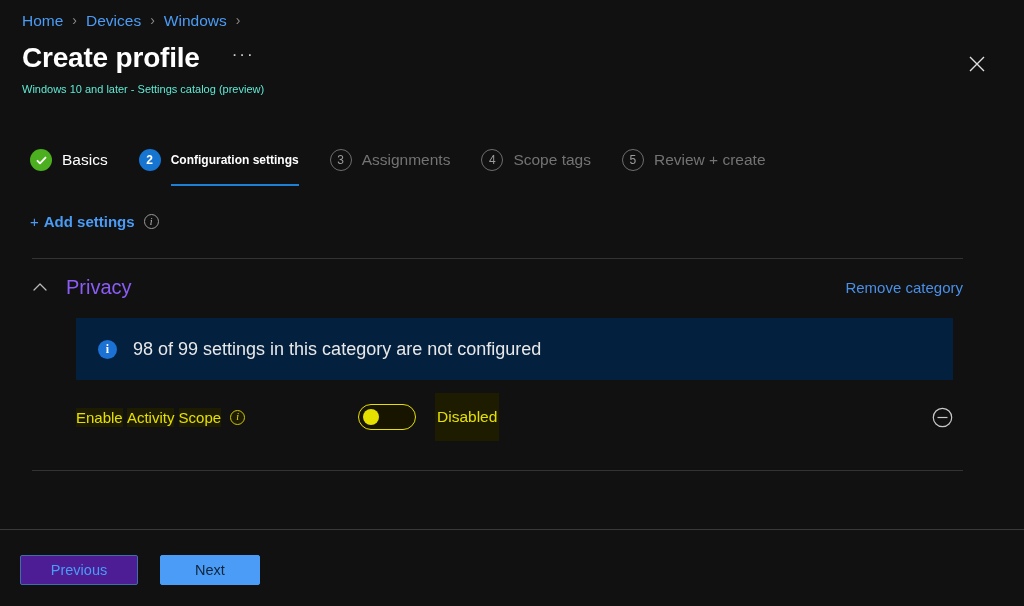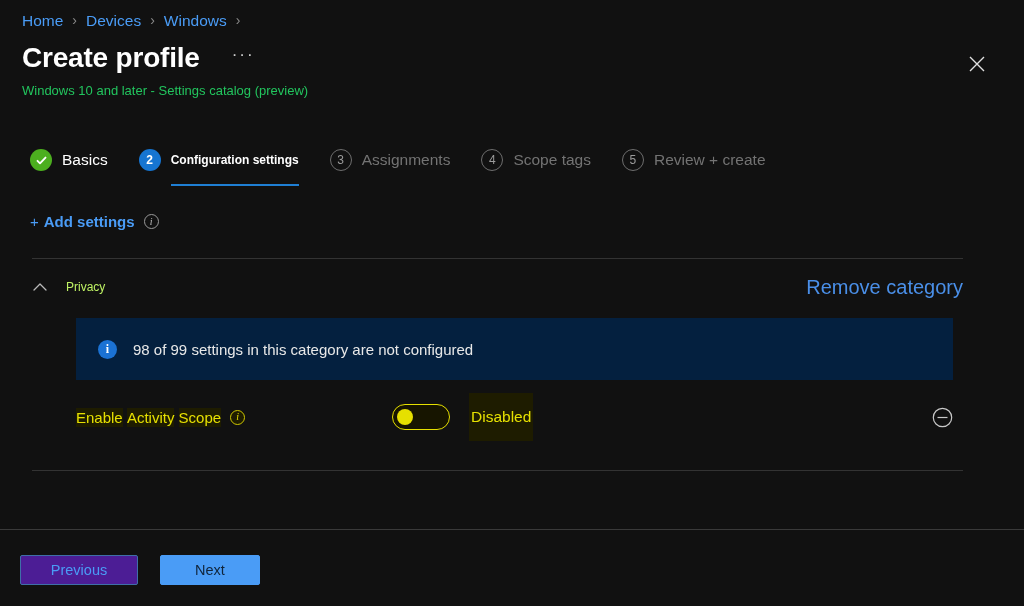--- a/index.html
+++ b/index.html
@@ -64,22 +64,22 @@
     font-size: 17px;
     letter-spacing: 2px;
     cursor: pointer;
     transform: translateY(-4px);
     line-height: 1;
   }
   .subtitle {
     position: absolute;
     left: 22px;
     top: 83px;
-    font-size: 13px;
-    color: #22c55e;
+    font-size: 11px;
+    color: #5eead4;
   }
 
   .close-btn {
     position: absolute;
     right: 33px;
     top: 50px;
     width: 28px;
     height: 28px;
     cursor: pointer;
     display: flex;
@@ -206,25 +206,25 @@
   .chevron-up {
     width: 16px;
     height: 16px;
     margin-right: 18px;
     display: flex;
     align-items: center;
     justify-content: center;
   }
   .chevron-up svg { display: block; }
   .cat-title {
-    font-size: 12px;
-    color: #bef264;
+    font-size: 20px;
+    color: #8b5cf6;
   }
   .remove-category {
-    font-size: 20px;
+    font-size: 15px;
     color: #4a8fe8;
     cursor: pointer;
   }
 
   
   .info-banner {
     position: absolute;
     left: 76px;
     top: 318px;
     width: 877px;
@@ -244,36 +244,36 @@
     align-items: center;
     justify-content: center;
     font-size: 12px;
     font-weight: bold;
     font-family: "Liberation Serif", serif;
     flex: 0 0 auto;
     margin-right: 16px;
     line-height: 1;
   }
   .banner-text {
-    font-size: 15px;
+    font-size: 18px;
     color: #e8e8e8;
   }
 
   
   .setting-row {
     position: absolute;
     left: 76px;
     top: 400px;
     width: 877px;
     height: 34px;
     display: flex;
     align-items: center;
   }
   .setting-name {
-    width: 316px;
+    width: 282px;
     display: flex;
     align-items: center;
     font-size: 15px;
     color: #e6e000;
   }
   .hl { background: #1e1c00; padding: 1px 0; }
   .setting-name .info-circle {
     border-color: #cfc800;
     color: #e6e000;
     background: #1e1c00;

